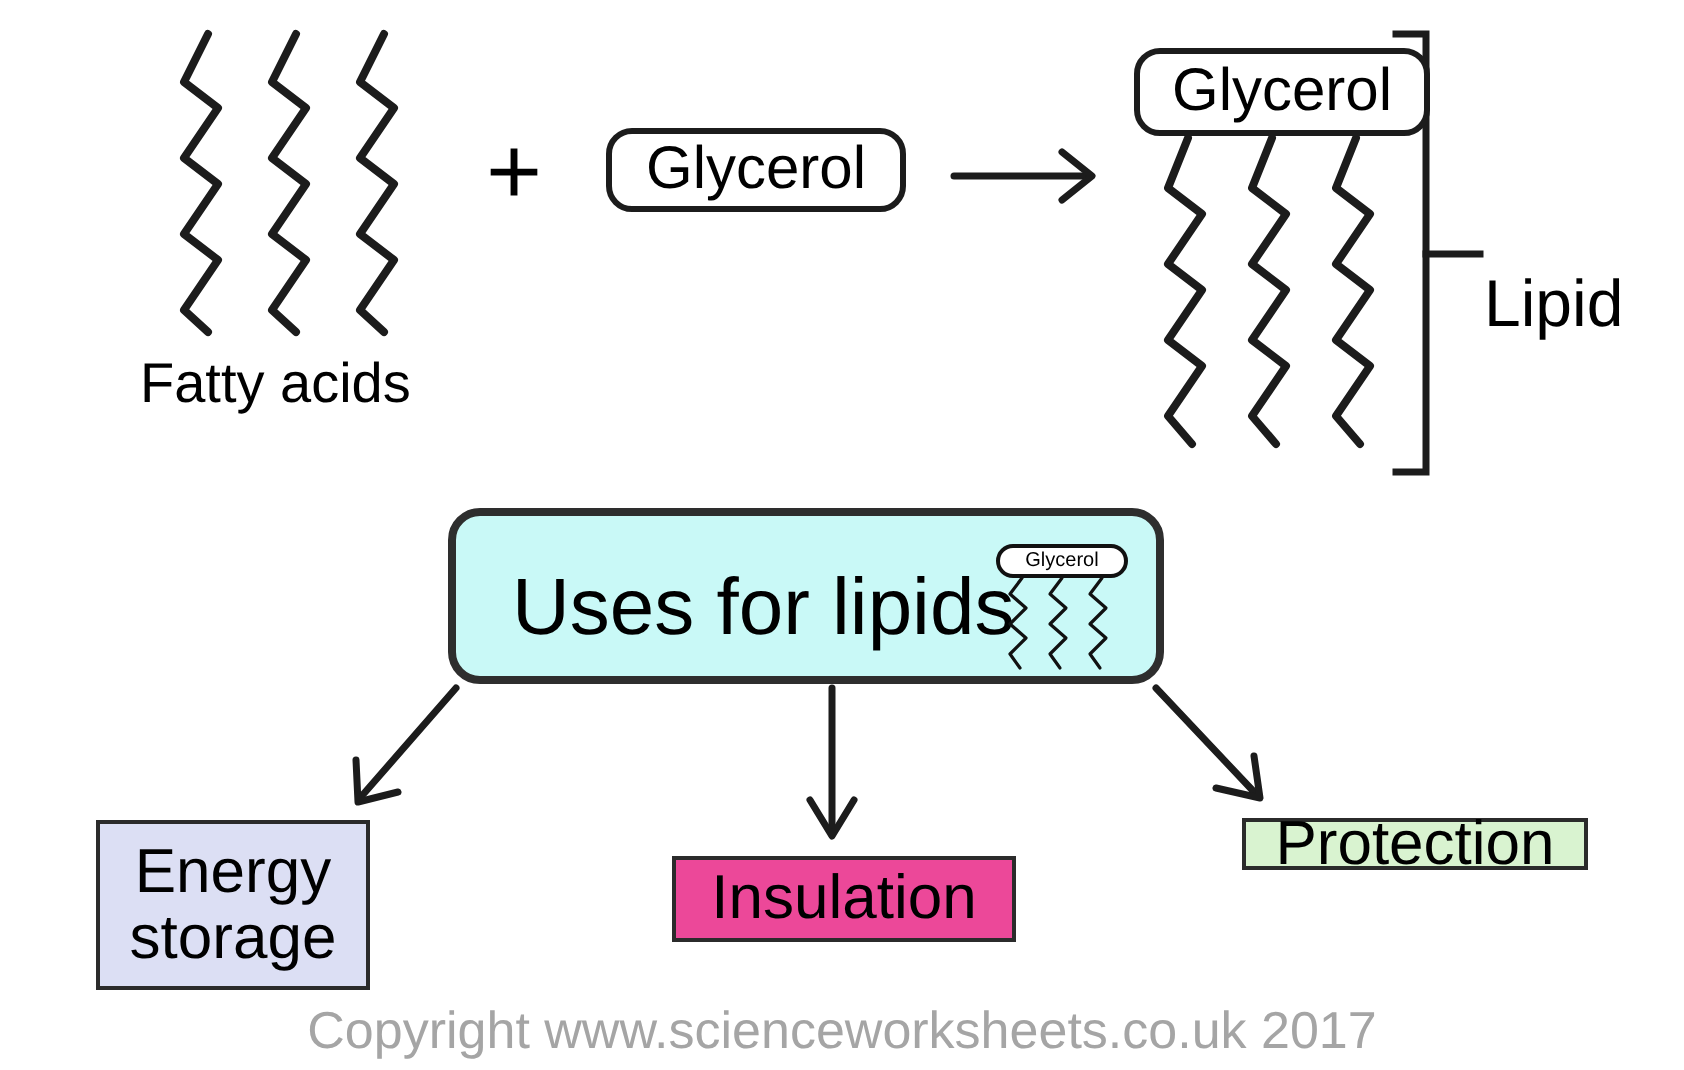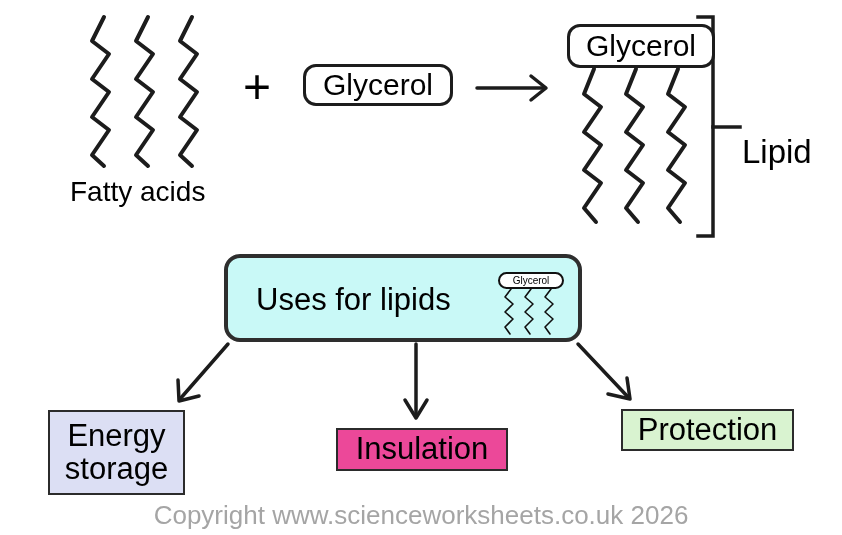--- a/index.html
+++ b/index.html
@@ -81,21 +81,21 @@
     height: 88px;
     box-sizing: border-box;
     border: 4px solid #2e2e2e;
     border-radius: 16px;
     background: #c9f9f7;
   }
   .uses-label {
     position: absolute;
     left: 28px;
     top: 24px;
-    font-size: 31px;
+    font-size: 40px;
     color: #000000;
     white-space: nowrap;
   }
   .mini-icon {
     position: absolute;
     left: 257px;
     top: 14px;
     width: 86px;
     height: 66px;
   }
@@ -138,21 +138,21 @@
     left: 336px;
     top: 428px;
     width: 172px;
     height: 43px;
     background: #ec4899;
   }
   .outbox-protection {
     left: 621px;
     top: 409px;
     width: 173px;
-    height: 42px;
+    height: 26px;
     background: #d9f3d0;
   }
   .footer {
     position: absolute;
     left: 0;
     top: 500px;
     width: 842px;
     text-align: center;
     color: #a5a5a5;
     font-size: 26px;
@@ -228,15 +228,15 @@
       </svg>
     </div>
   </div>
 
   <div class="outbox outbox-energy">Energy storage</div>
 
   <div class="outbox outbox-insulation">Insulation</div>
 
   <div class="outbox outbox-protection">Protection</div>
 
-  <div class="footer">Copyright www.scienceworksheets.co.uk 2026</div>
+  <div class="footer">Copyright www.scienceworksheets.co.uk 2017</div>
 
 </div>
 
 </body></html>

